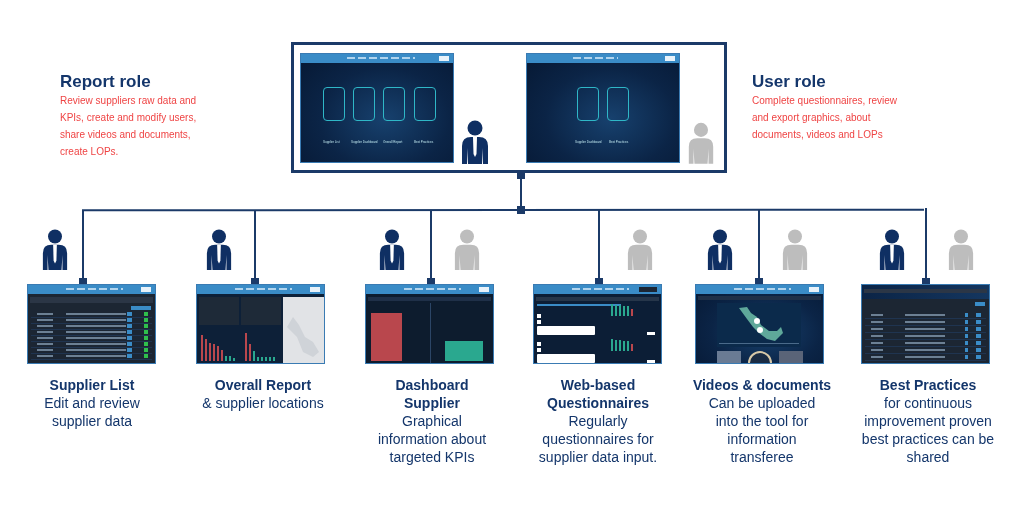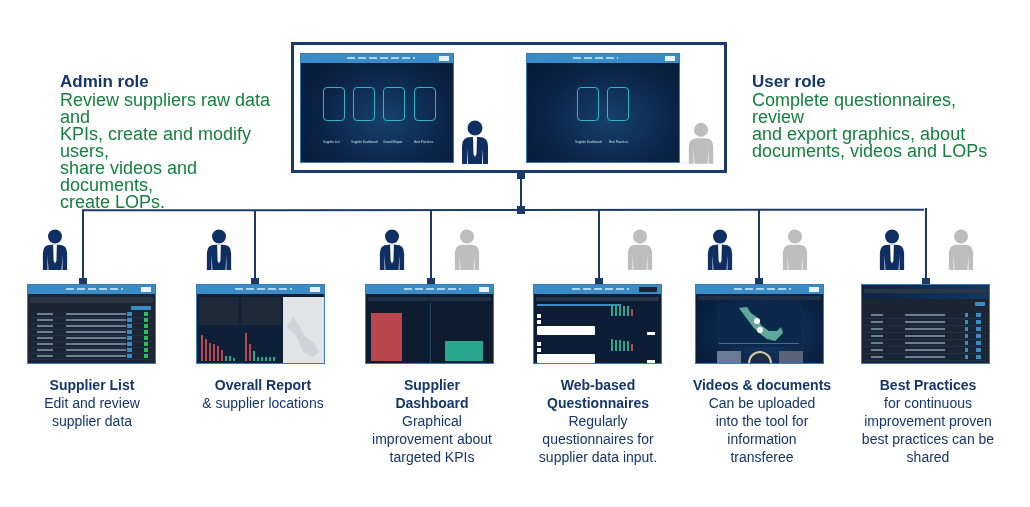--- a/index.html
+++ b/index.html
@@ -1,19 +1,19 @@
 <!DOCTYPE html>
 <html><head>
 <meta charset="utf-8">
 <style>
   html, body { margin:0; padding:0; background:#ffffff; }
   body { width:1030px; height:507px; position:relative; overflow:hidden; font-family:"Liberation Sans", sans-serif; color:#14366b; }
   .abs { position:absolute; }
   .role-title { font-weight:bold; font-size:17px; line-height:20px; color:#14366b; }
-  .role-desc { font-size:18px; line-height:17px; color:#15803d; }
+  .role-desc { font-size:10px; line-height:17px; color:#ef4444; }
   .top-frame { position:absolute; left:291px; top:42px; width:436px; height:131px; border:3px solid #1b3a68; background:#fff; box-sizing:border-box; }
   .line { position:absolute; background:#1b3a68; }
   .node { position:absolute; width:8px; height:8px; background:#1b3a68; }
   .tile-label { position:absolute; text-align:center; font-size:14px; line-height:18px; color:#14366b; }
   .tile-label .t { font-weight:bold; display:block; }
   
   .screen { position:absolute; background:#0c1e36; overflow:hidden; border:1px solid #3a7bb3; box-sizing:border-box; }
   .screen .bar { position:absolute; left:0; top:0; right:0; height:9px; background:#3a8cc7; }
   .screen .bar .btn { position:absolute; right:4px; top:2px; width:10px; height:5px; background:#e8f2fa; }
   .screen .bar .menu { position:absolute; left:30%; top:3px; width:45%; height:2px; background:repeating-linear-gradient(90deg,#cfe6f7 0 8px,transparent 8px 11px); opacity:.8; }
@@ -24,21 +24,21 @@
   .row .cell { position:absolute; top:1px; height:2px; background:#8fa6bd; opacity:.7; }
   .row .bb { position:absolute; top:0; width:5px; height:4px; background:#3a8cc7; }
   .row .gb { position:absolute; top:0; width:4px; height:4px; background:#2fbf4c; }
   .vbar { position:absolute; bottom:2px; width:2px; }
   svg { display:block; }
 </style>
 </head>
 <body>
 
 <div class="abs" style="left:60px;top:72px;width:230px;">
-  <div class="role-title">Admin role</div>
+  <div class="role-title">Report role</div>
   <div class="role-desc">
     <div>Review suppliers raw data and</div>
     <div>KPIs, create and modify users,</div>
     <div>share videos and documents,</div>
     <div>create LOPs.</div>
   </div>
 </div>
 
 <div class="abs" style="left:752px;top:72px;width:260px;">
   <div class="role-title">User role</div>
@@ -347,24 +347,24 @@
 <div class="tile-label" style="left:17px;top:376px;width:150px;">
   <span class="t">Supplier List</span>
   <div>Edit and review</div>
   <div>supplier data</div>
 </div>
 <div class="tile-label" style="left:188px;top:376px;width:150px;">
   <span class="t">Overall Report</span>
   <div>&amp; supplier locations</div>
 </div>
 <div class="tile-label" style="left:357px;top:376px;width:150px;">
+  <span class="t">Dashboard</span>
   <span class="t">Supplier</span>
-  <span class="t">Dashboard</span>
   <div>Graphical</div>
-  <div>improvement about</div>
+  <div>information about</div>
   <div>targeted KPIs</div>
 </div>
 <div class="tile-label" style="left:523px;top:376px;width:150px;">
   <span class="t">Web-based</span>
   <span class="t">Questionnaires</span>
   <div>Regularly</div>
   <div>questionnaires for</div>
   <div>supplier data input.</div>
 </div>
 <div class="tile-label" style="left:682px;top:376px;width:160px;">

